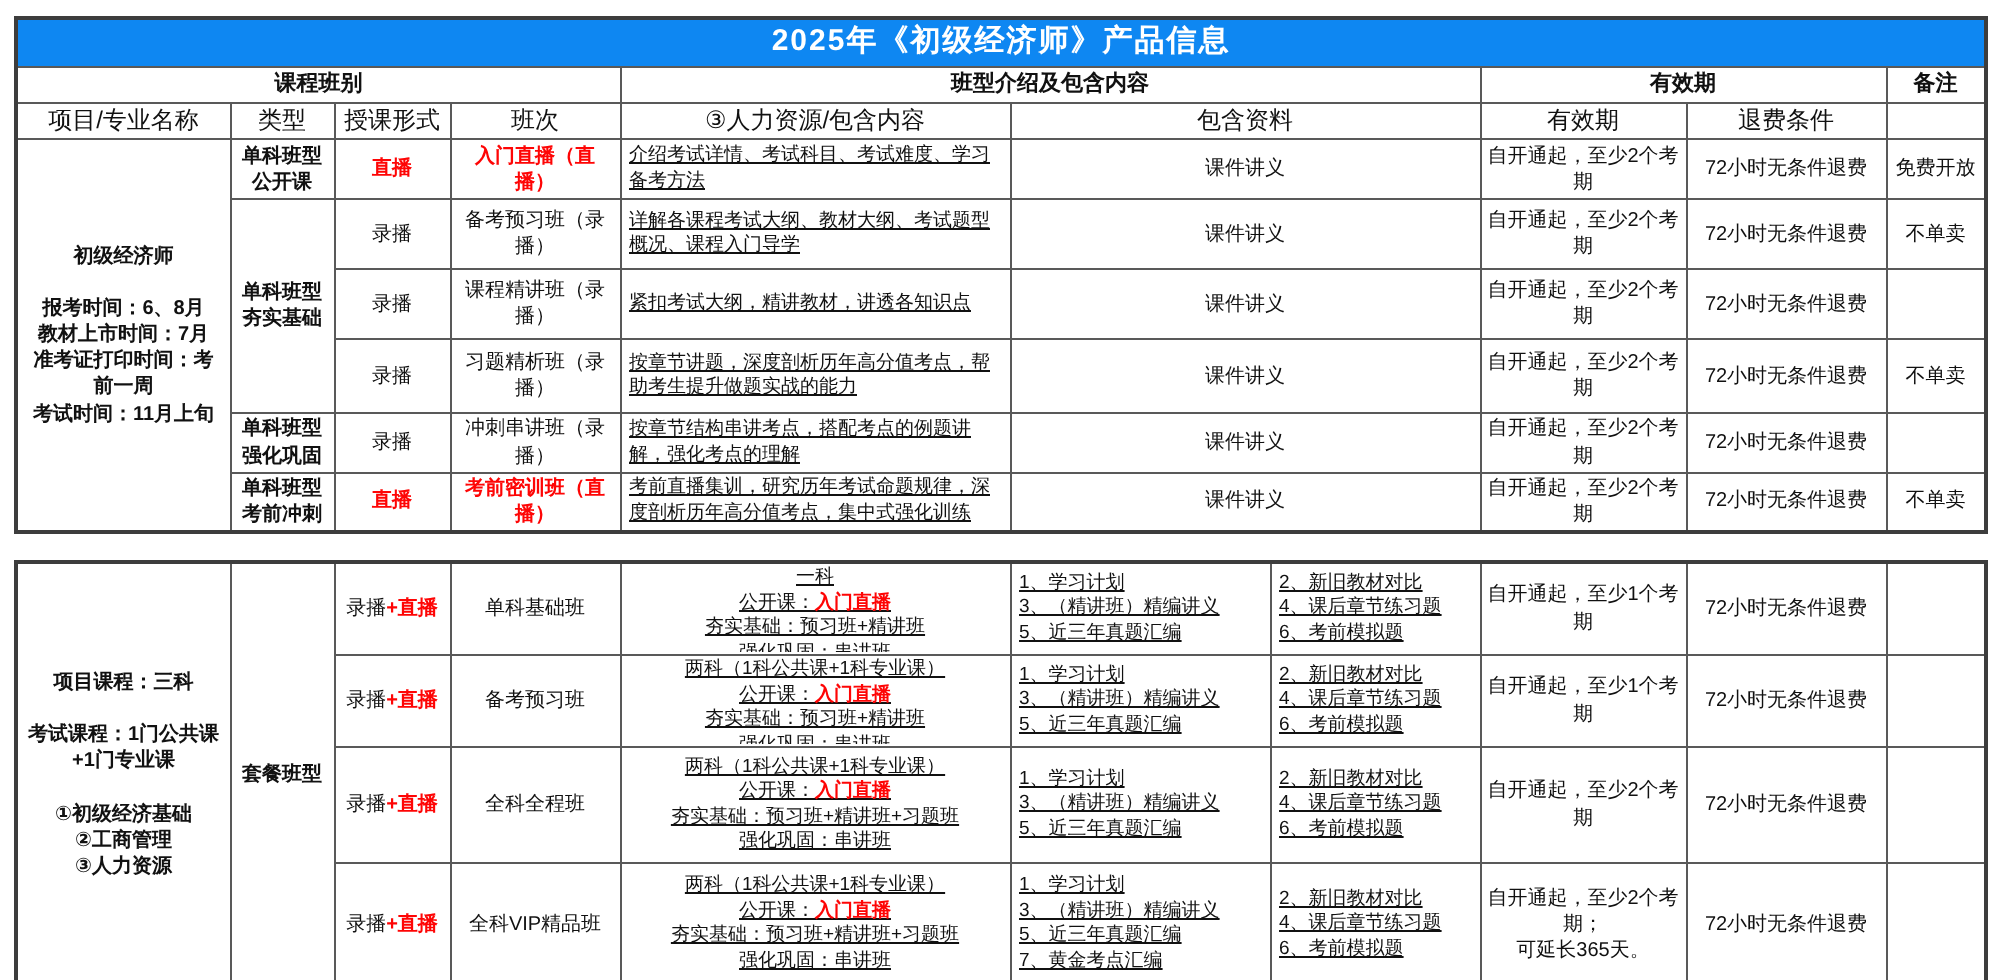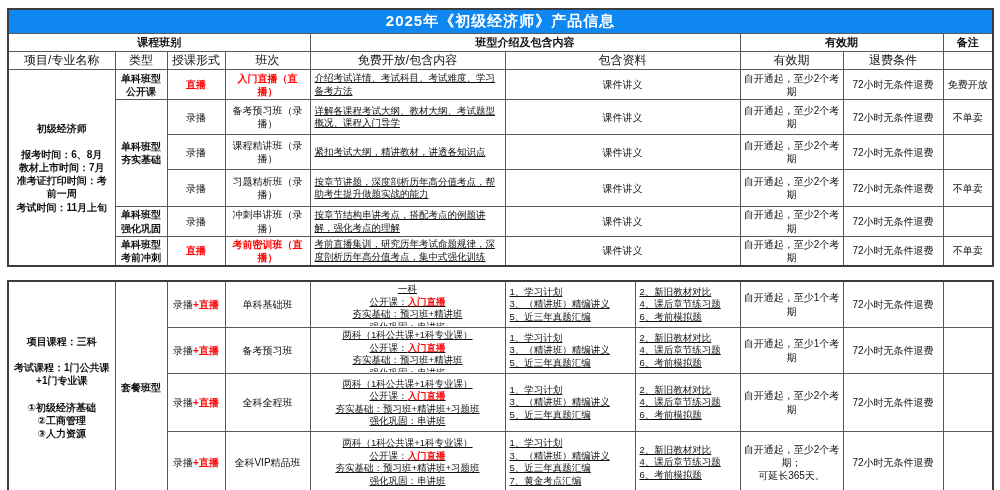--- a/index.html
+++ b/index.html
@@ -54,21 +54,21 @@
       <td colspan="4">课程班别</td>
       <td colspan="3">班型介绍及包含内容</td>
       <td colspan="2">有效期</td>
       <td>备注</td>
     </tr>
     <tr class="chdr" style="height:18px">
       <td>项目/专业名称</td>
       <td>类型</td>
       <td>授课形式</td>
       <td>班次</td>
-      <td>免费开放/包含内容</td>
+      <td>③人力资源/包含内容</td>
       <td colspan="2">包含资料</td>
       <td>有效期</td>
       <td>退费条件</td>
       <td></td>
     </tr>
 
     <tr style="height:30px">
       <td rowspan="6" class="bold pre">初级经济师
 
 报考时间：6、8月

